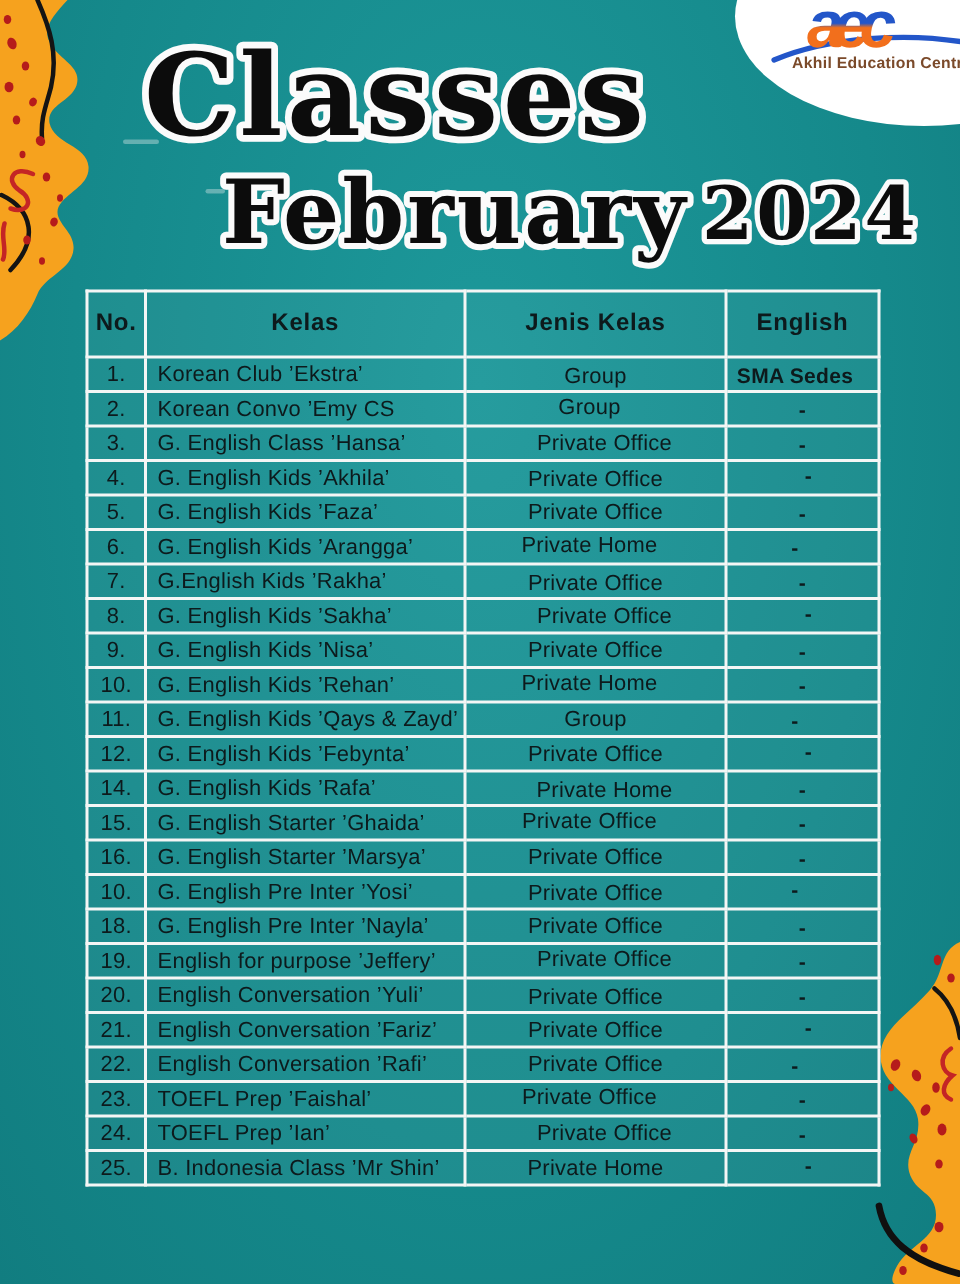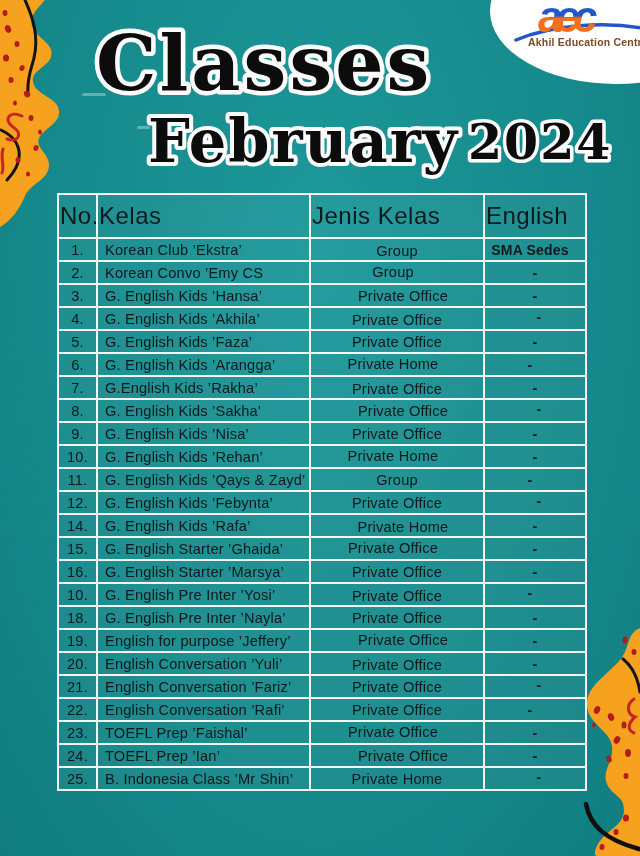--- a/index.html
+++ b/index.html
@@ -55,21 +55,21 @@
   .classes-table{
     position:absolute;left:57px;top:193px;width:528px;
     border-collapse:collapse;table-layout:fixed;
     background:rgba(255,255,255,0.045);
     color:var(--text_dark);
   }
   .classes-table th,.classes-table td{
     border:2px solid var(--table_border);
     white-space:nowrap;overflow:hidden;
   }
-  .classes-table th{height:40px;font-size:24px;font-weight:normal;letter-spacing:.5px;text-align:left;}
+  .classes-table th{height:40px;font-size:16px;font-weight:bold;letter-spacing:.5px;text-align:center;}
   .classes-table td{height:21px;font-size:14.6px;letter-spacing:.2px;padding:0 3px;}
   td.c-no{text-align:center;}
   td.c-kelas{text-align:left;padding-left:7px;}
   td.c-jenis{text-align:center;text-decoration:underline;}
   td.c-instansi{text-align:center;font-weight:bold;font-size:14px;}
   .cv{position:relative;display:inline-block;}
   
   tbody tr:nth-child(3n+1) .c-jenis .cv{top:1px;}
   tbody tr:nth-child(4n+2) .c-jenis .cv{top:-1px;left:-4px;}
   tbody tr:nth-child(5n+3) .c-jenis .cv{left:6px;}
@@ -167,21 +167,21 @@
 
     <tr>
       <td class="c-no"><span class="cv">2.</span></td>
       <td class="c-kelas"><span class="cv">Korean Convo ’Emy CS</span></td>
       <td class="c-jenis"><span class="cv">Group</span></td>
       <td class="c-instansi"><span class="cv">-</span></td>
     </tr>
 
     <tr>
       <td class="c-no"><span class="cv">3.</span></td>
-      <td class="c-kelas"><span class="cv">G. English Kids ’Hansa’</span></td>
+      <td class="c-kelas"><span class="cv">G. English Class ’Hansa’</span></td>
       <td class="c-jenis"><span class="cv">Private Office</span></td>
       <td class="c-instansi"><span class="cv">-</span></td>
     </tr>
 
     <tr>
       <td class="c-no"><span class="cv">4.</span></td>
       <td class="c-kelas"><span class="cv">G. English Kids ’Akhila’</span></td>
       <td class="c-jenis"><span class="cv">Private Office</span></td>
       <td class="c-instansi"><span class="cv">-</span></td>
     </tr>

